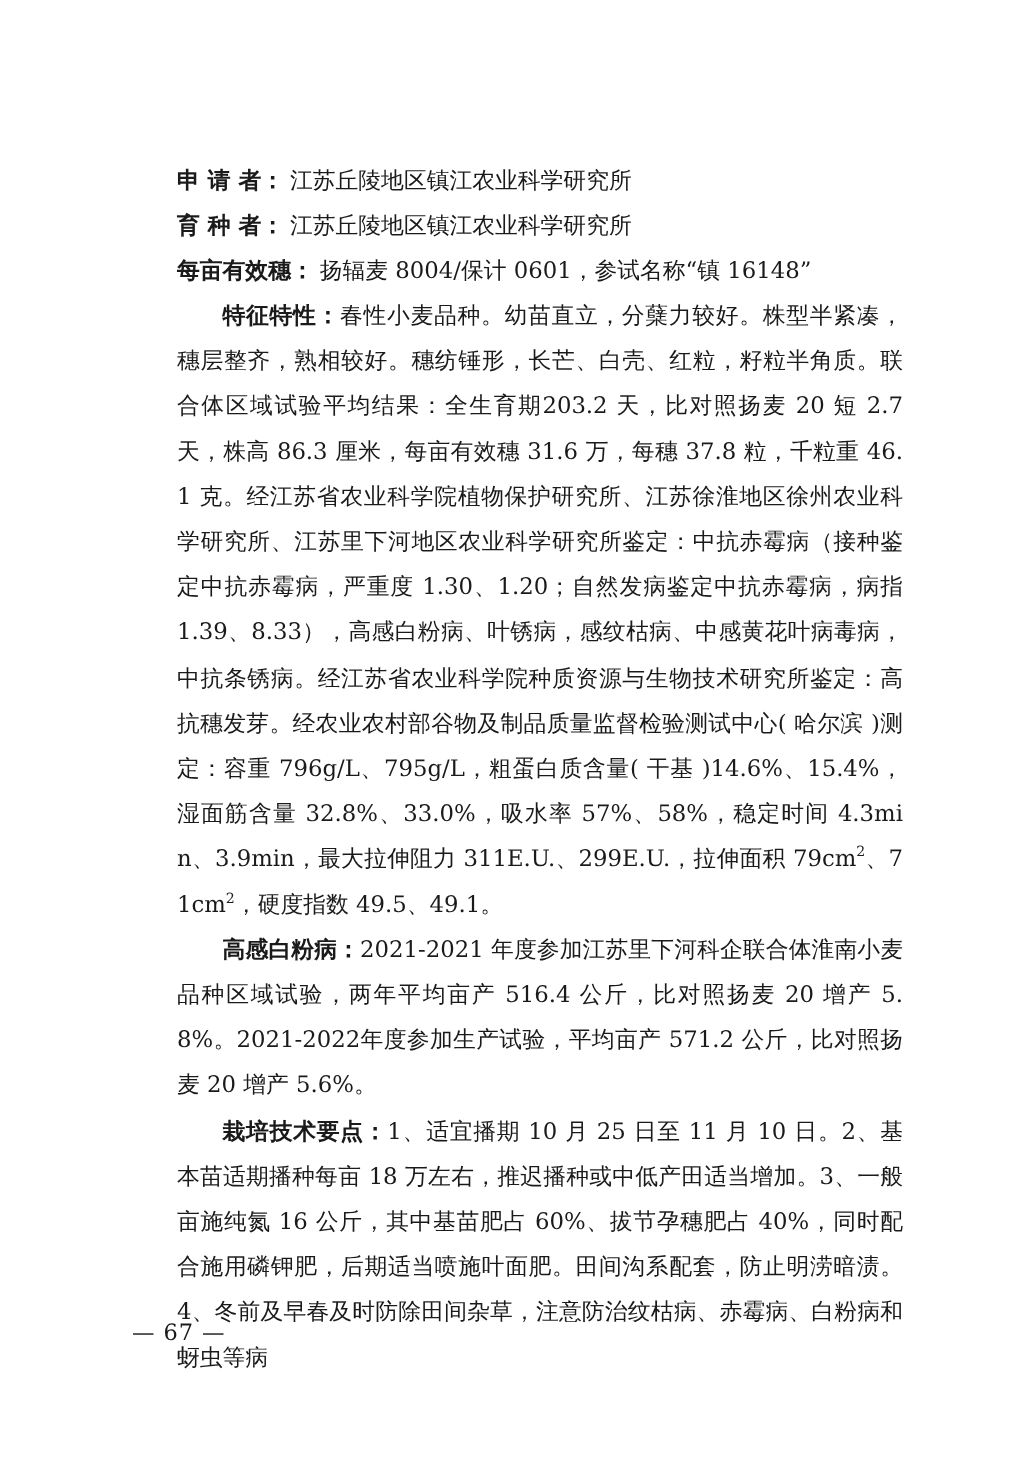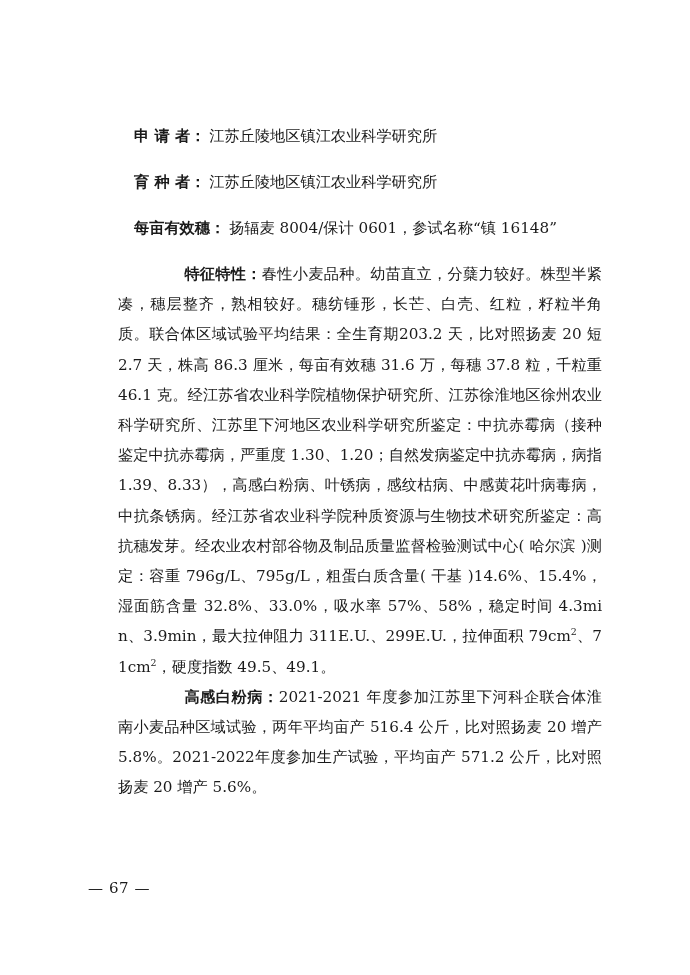--- a/index.html
+++ b/index.html
@@ -22,21 +22,21 @@
     width: 690px;
     height: 975px;
     box-sizing: border-box;
     padding: 105px 88px 0 118px;
   }
   .entry {
     display: flex;
     align-items: flex-end;
     font-size: 15.2px;
     line-height: 30px;
-    margin: 16px;
+    margin: 0;
     white-space: nowrap;
   }
   .entry .label {
     font-weight: bold;
     letter-spacing: 0px;
     flex: none;
   }
   .entry .value {
     margin-left: 4px;
   }
@@ -44,21 +44,20 @@
     font-size: 15.2px;
     line-height: 30.2px;
     text-align: justify;
     text-justify: inter-ideograph;
     margin: 0;
     text-indent: 2em;
     word-break: break-all;
   }
   .para .lead {
     font-weight: bold;
-    margin-left: 36px;
   }
   .para.tight {
     margin-top: 0px;
   }
   sup {
     font-size: 0.62em;
     vertical-align: super;
     line-height: 0;
   }
   .page-number {
@@ -87,15 +86,16 @@
 
   <div class="entry">
     <span class="label">每亩有效穗：</span>
     <span class="value">扬辐麦 8004/保计 0601，参试名称“镇 16148”</span>
   </div>
 
   <p class="para"><span class="lead">特征特性：</span><span>春性小麦品种。幼苗直立，分蘖力较好。株型半紧凑，穗层整齐，熟相较好。穗纺锤形，长芒、白壳、红粒，籽粒半角质。联合体区域试验平均结果：全生育期203.2 天，比对照扬麦 20 短 2.7 天，株高 86.3 厘米，每亩有效穗 31.6 万，每穗 37.8 粒，千粒重 46.1 克。经江苏省农业科学院植物保护研究所、江苏徐淮地区徐州农业科学研究所、江苏里下河地区农业科学研究所鉴定：中抗赤霉病（接种鉴定中抗赤霉病，严重度 1.30、1.20；自然发病鉴定中抗赤霉病，病指 1.39、8.33），高感白粉病、叶锈病，感纹枯病、中感黄花叶病毒病，中抗条锈病。经江苏省农业科学院种质资源与生物技术研究所鉴定：高抗穗发芽。经农业农村部谷物及制品质量监督检验测试中心( 哈尔滨 )测定：容重 796g/L、795g/L，粗蛋白质含量( 干基 )14.6%、15.4%，湿面筋含量 32.8%、33.0%，吸水率 57%、58%，稳定时间 4.3min、3.9min，最大拉伸阻力 311E.U.、299E.U.，拉伸面积 79cm</span><sup>2</sup><span>、71cm</span><sup>2</sup><span>，硬度指数 49.5、49.1。</span></p>
 
   <p class="para tight"><span class="lead">高感白粉病：</span><span>2021-2021 年度参加江苏里下河科企联合体淮南小麦品种区域试验，两年平均亩产 516.4 公斤，比对照扬麦 20 增产 5.8%。2021-2022年度参加生产试验，平均亩产 571.2 公斤，比对照扬麦 20 增产 5.6%。</span></p>
 
+  <p class="para tight"><span class="lead">栽培技术要点：</span><span>1、适宜播期 10 月 25 日至 11 月 10 日。2、基本苗适期播种每亩 18 万左右，推迟播种或中低产田适当增加。3、一般亩施纯氮 16 公斤，其中基苗肥占 60%、拔节孕穗肥占 40%，同时配合施用磷钾肥，后期适当喷施叶面肥。田间沟系配套，防止明涝暗渍。4、冬前及早春及时防除田间杂草，注意防治纹枯病、赤霉病、白粉病和蚜虫等病</span></p>
 
   <div class="page-number">— 67 —</div>
 </div>
 
 </body></html>

